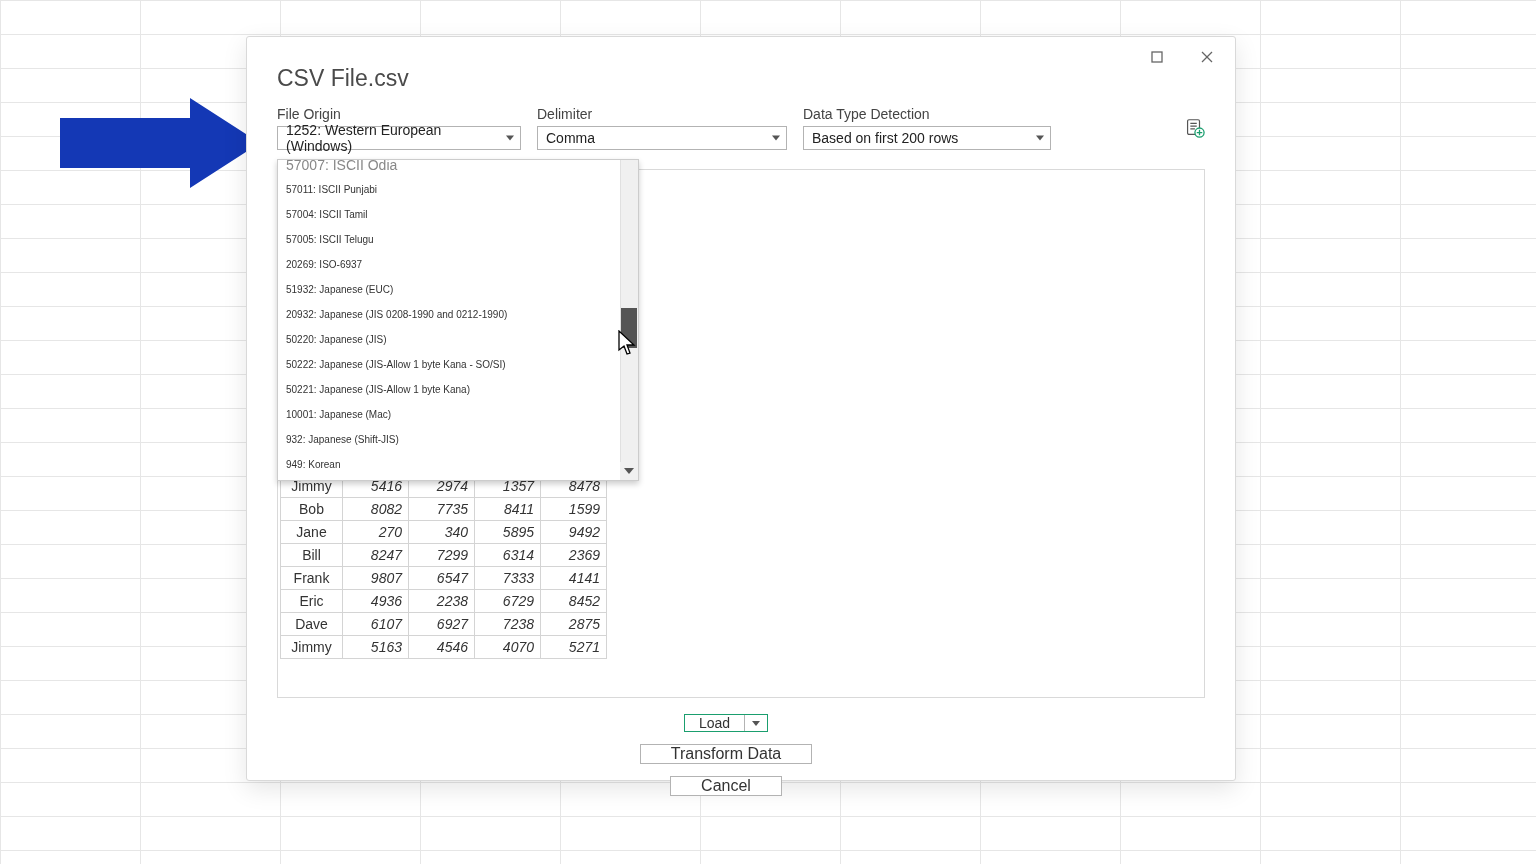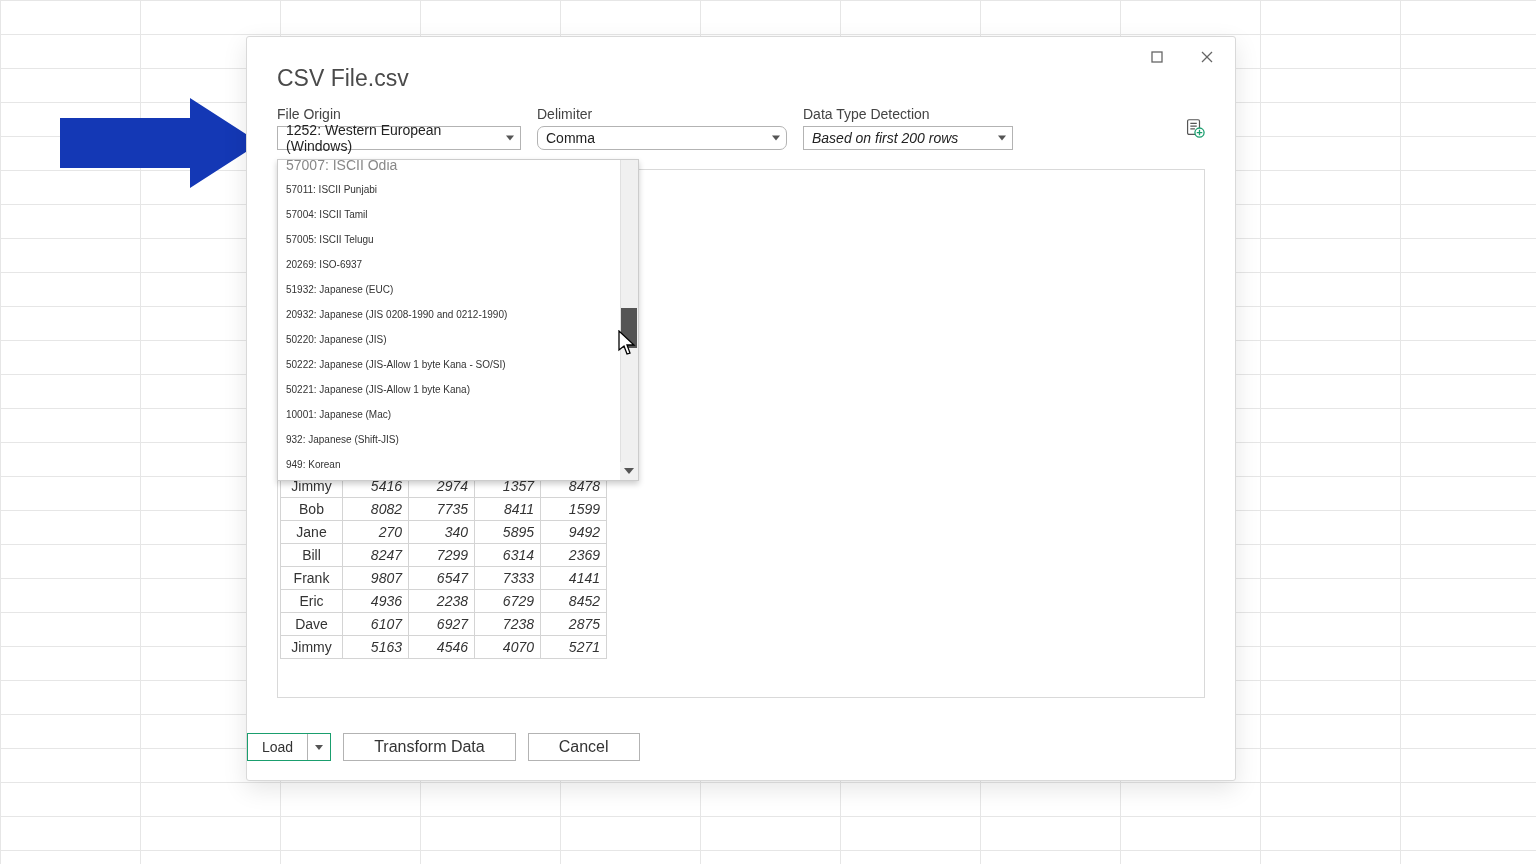--- a/index.html
+++ b/index.html
@@ -91,22 +91,22 @@
   .select .caret {
     position: absolute;
     right: 6px; top: 50%;
     transform: translateY(-50%);
     width: 0; height: 0;
     border-left: 4px solid transparent;
     border-right: 4px solid transparent;
     border-top: 5px solid #555;
   }
   .w1 { width: 244px; }
-  .w2 { width: 250px; border-radius: 7px; }
-  .w3 { width: 210px; font-style: italic; }
+  .w2 { width: 250px; }
+  .w3 { width: 248px; }
   .tool-icon {
     width: 22px; height: 22px;
     margin-left: auto;
     align-self: center;
     color: #2e7d32;
     position: relative;
   }
   .dropdown {
     position: absolute;
     left: 30px;
@@ -192,23 +192,24 @@
     background: #fff;
   }
   .preview-table td.name { width: 62px; text-align: center; color: #333; }
   .preview-table td.num { width: 66px; text-align: right; font-style: italic; color: #333; margin-left: 8px; }
   .footer {
     position: absolute;
     left: 0; right: 0; bottom: 0;
     height: 66px;
     display: flex;
     align-items: center;
-    justify-content: flex-start;
+    justify-content: space-between;
     gap: 12px;
     padding-right: 30px;
+    flex-direction: column;
   }
   .btn {
     height: 28px;
     padding: 0 30px;
     border: 1px solid #b3b3b3;
     background: #fff;
     font-size: 16px;
     color: #333;
     display: flex;
     align-items: center;

